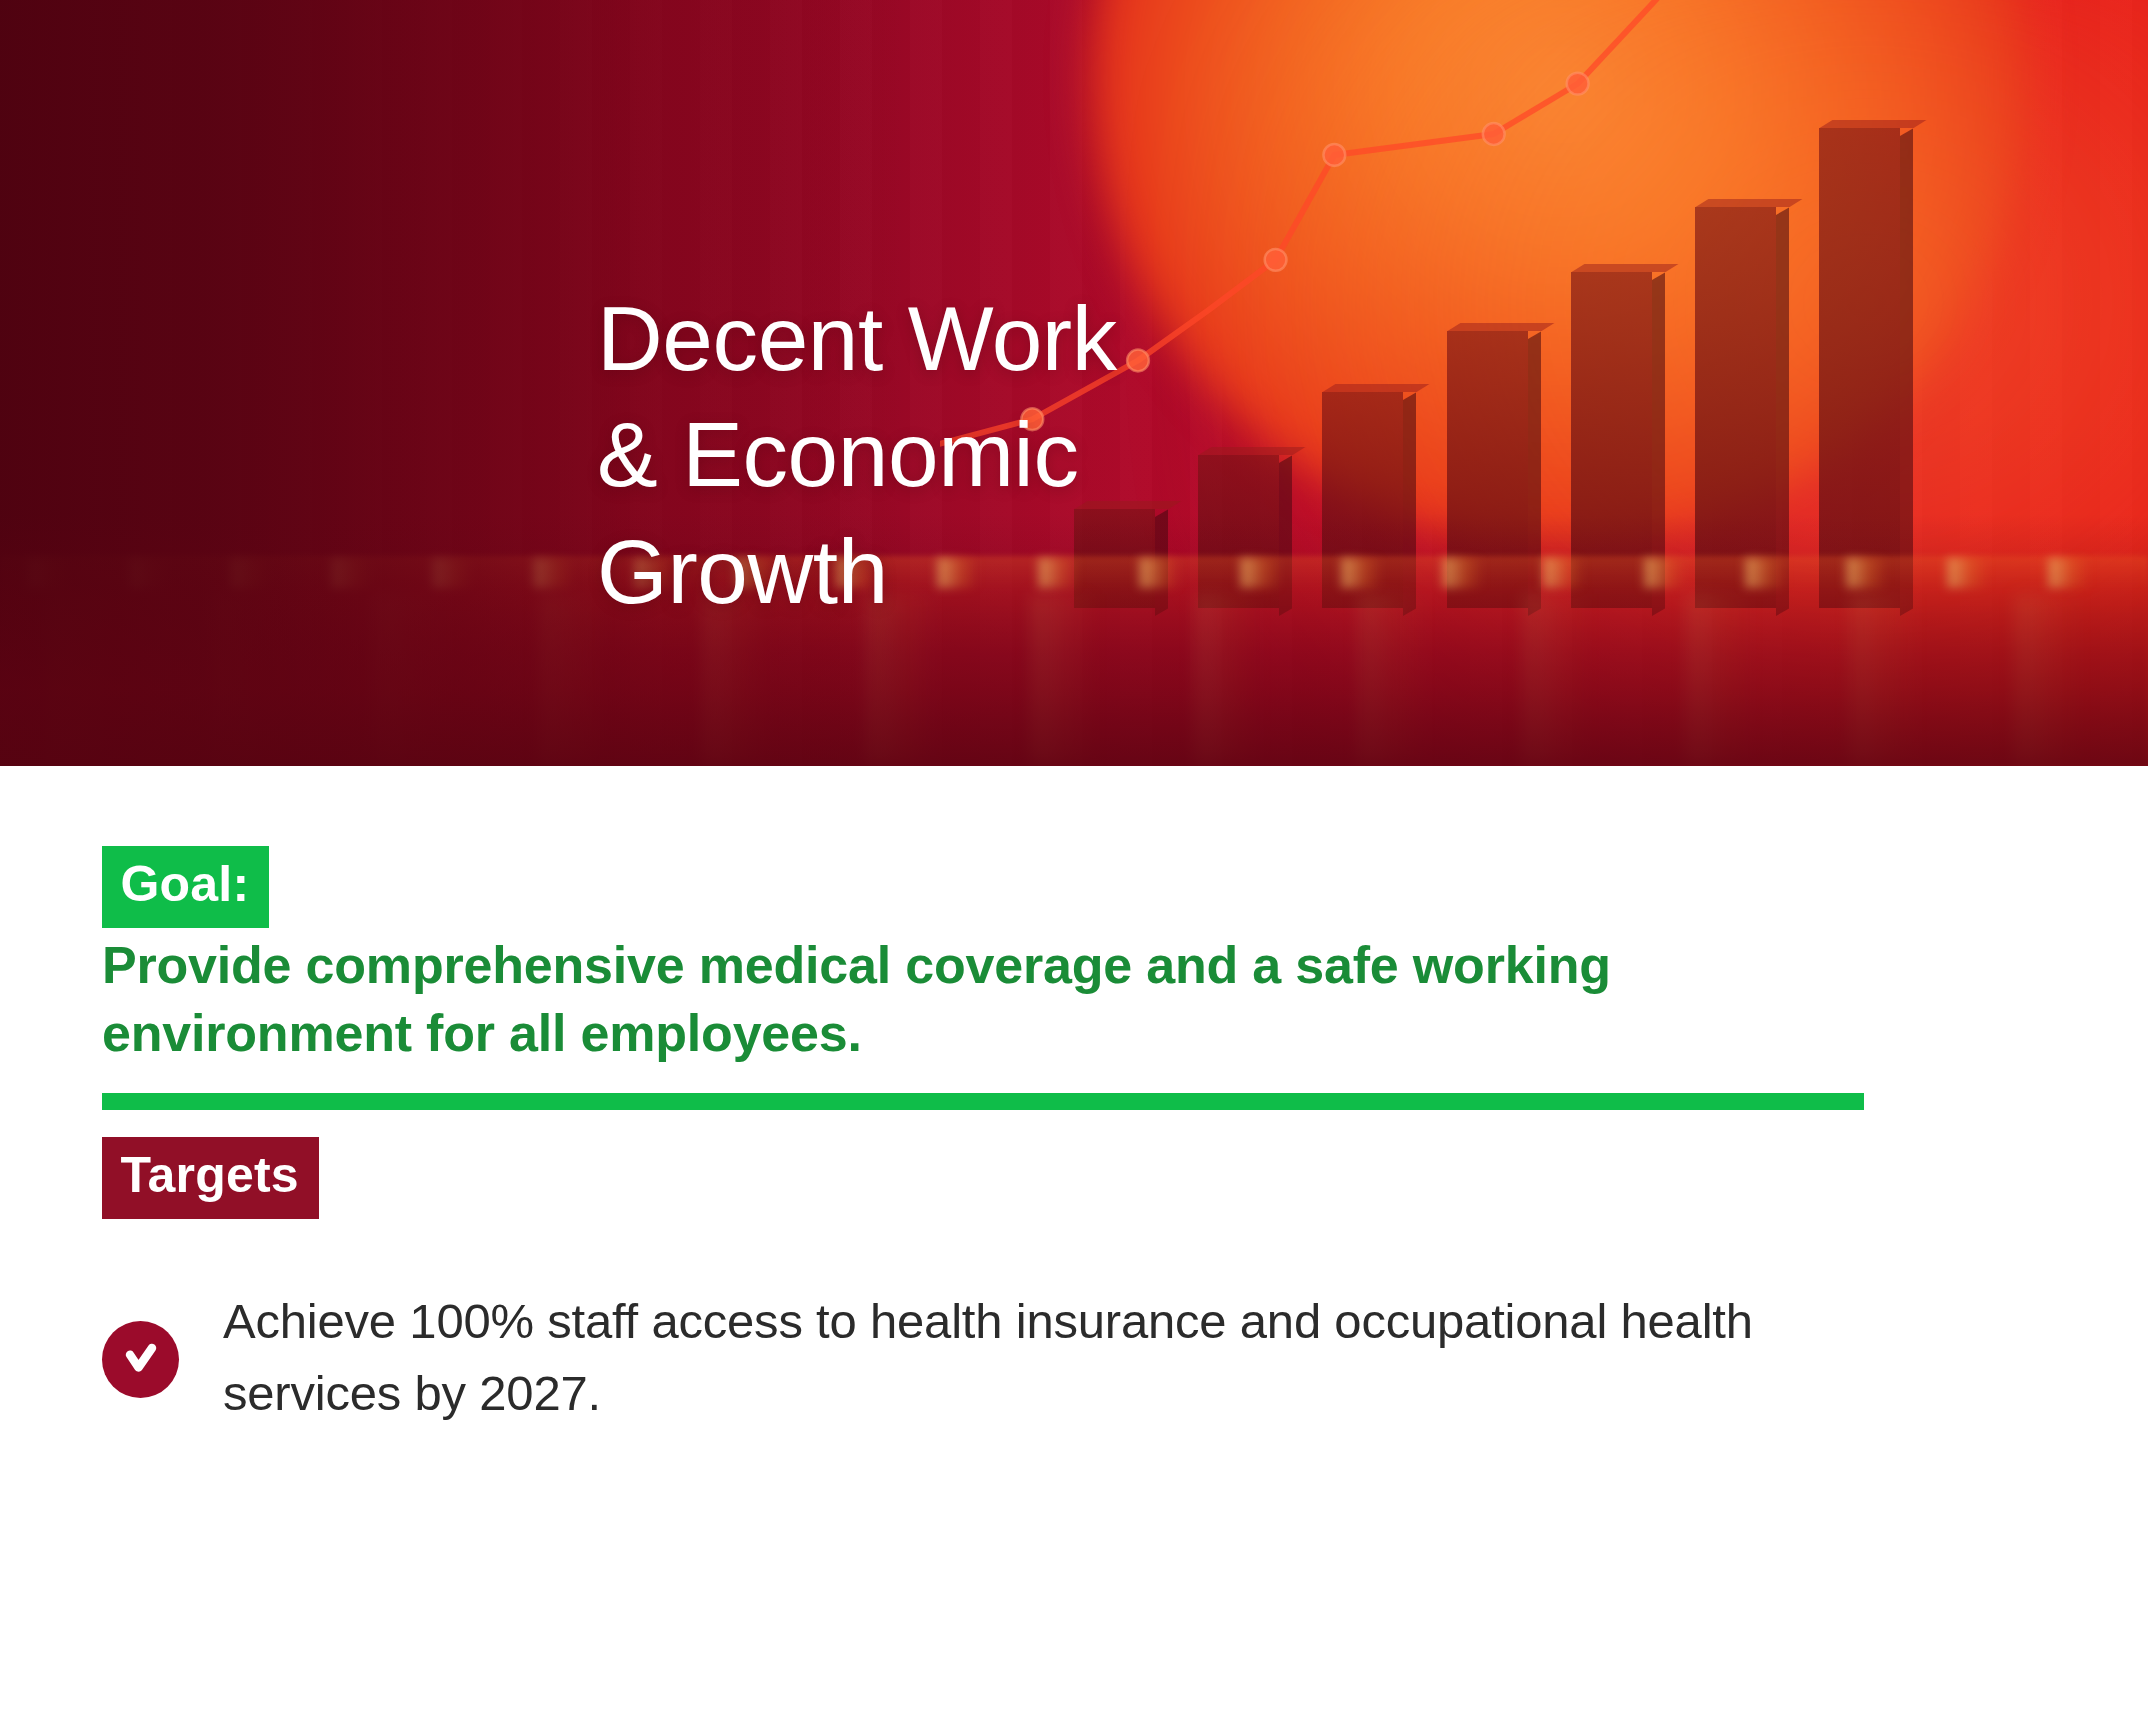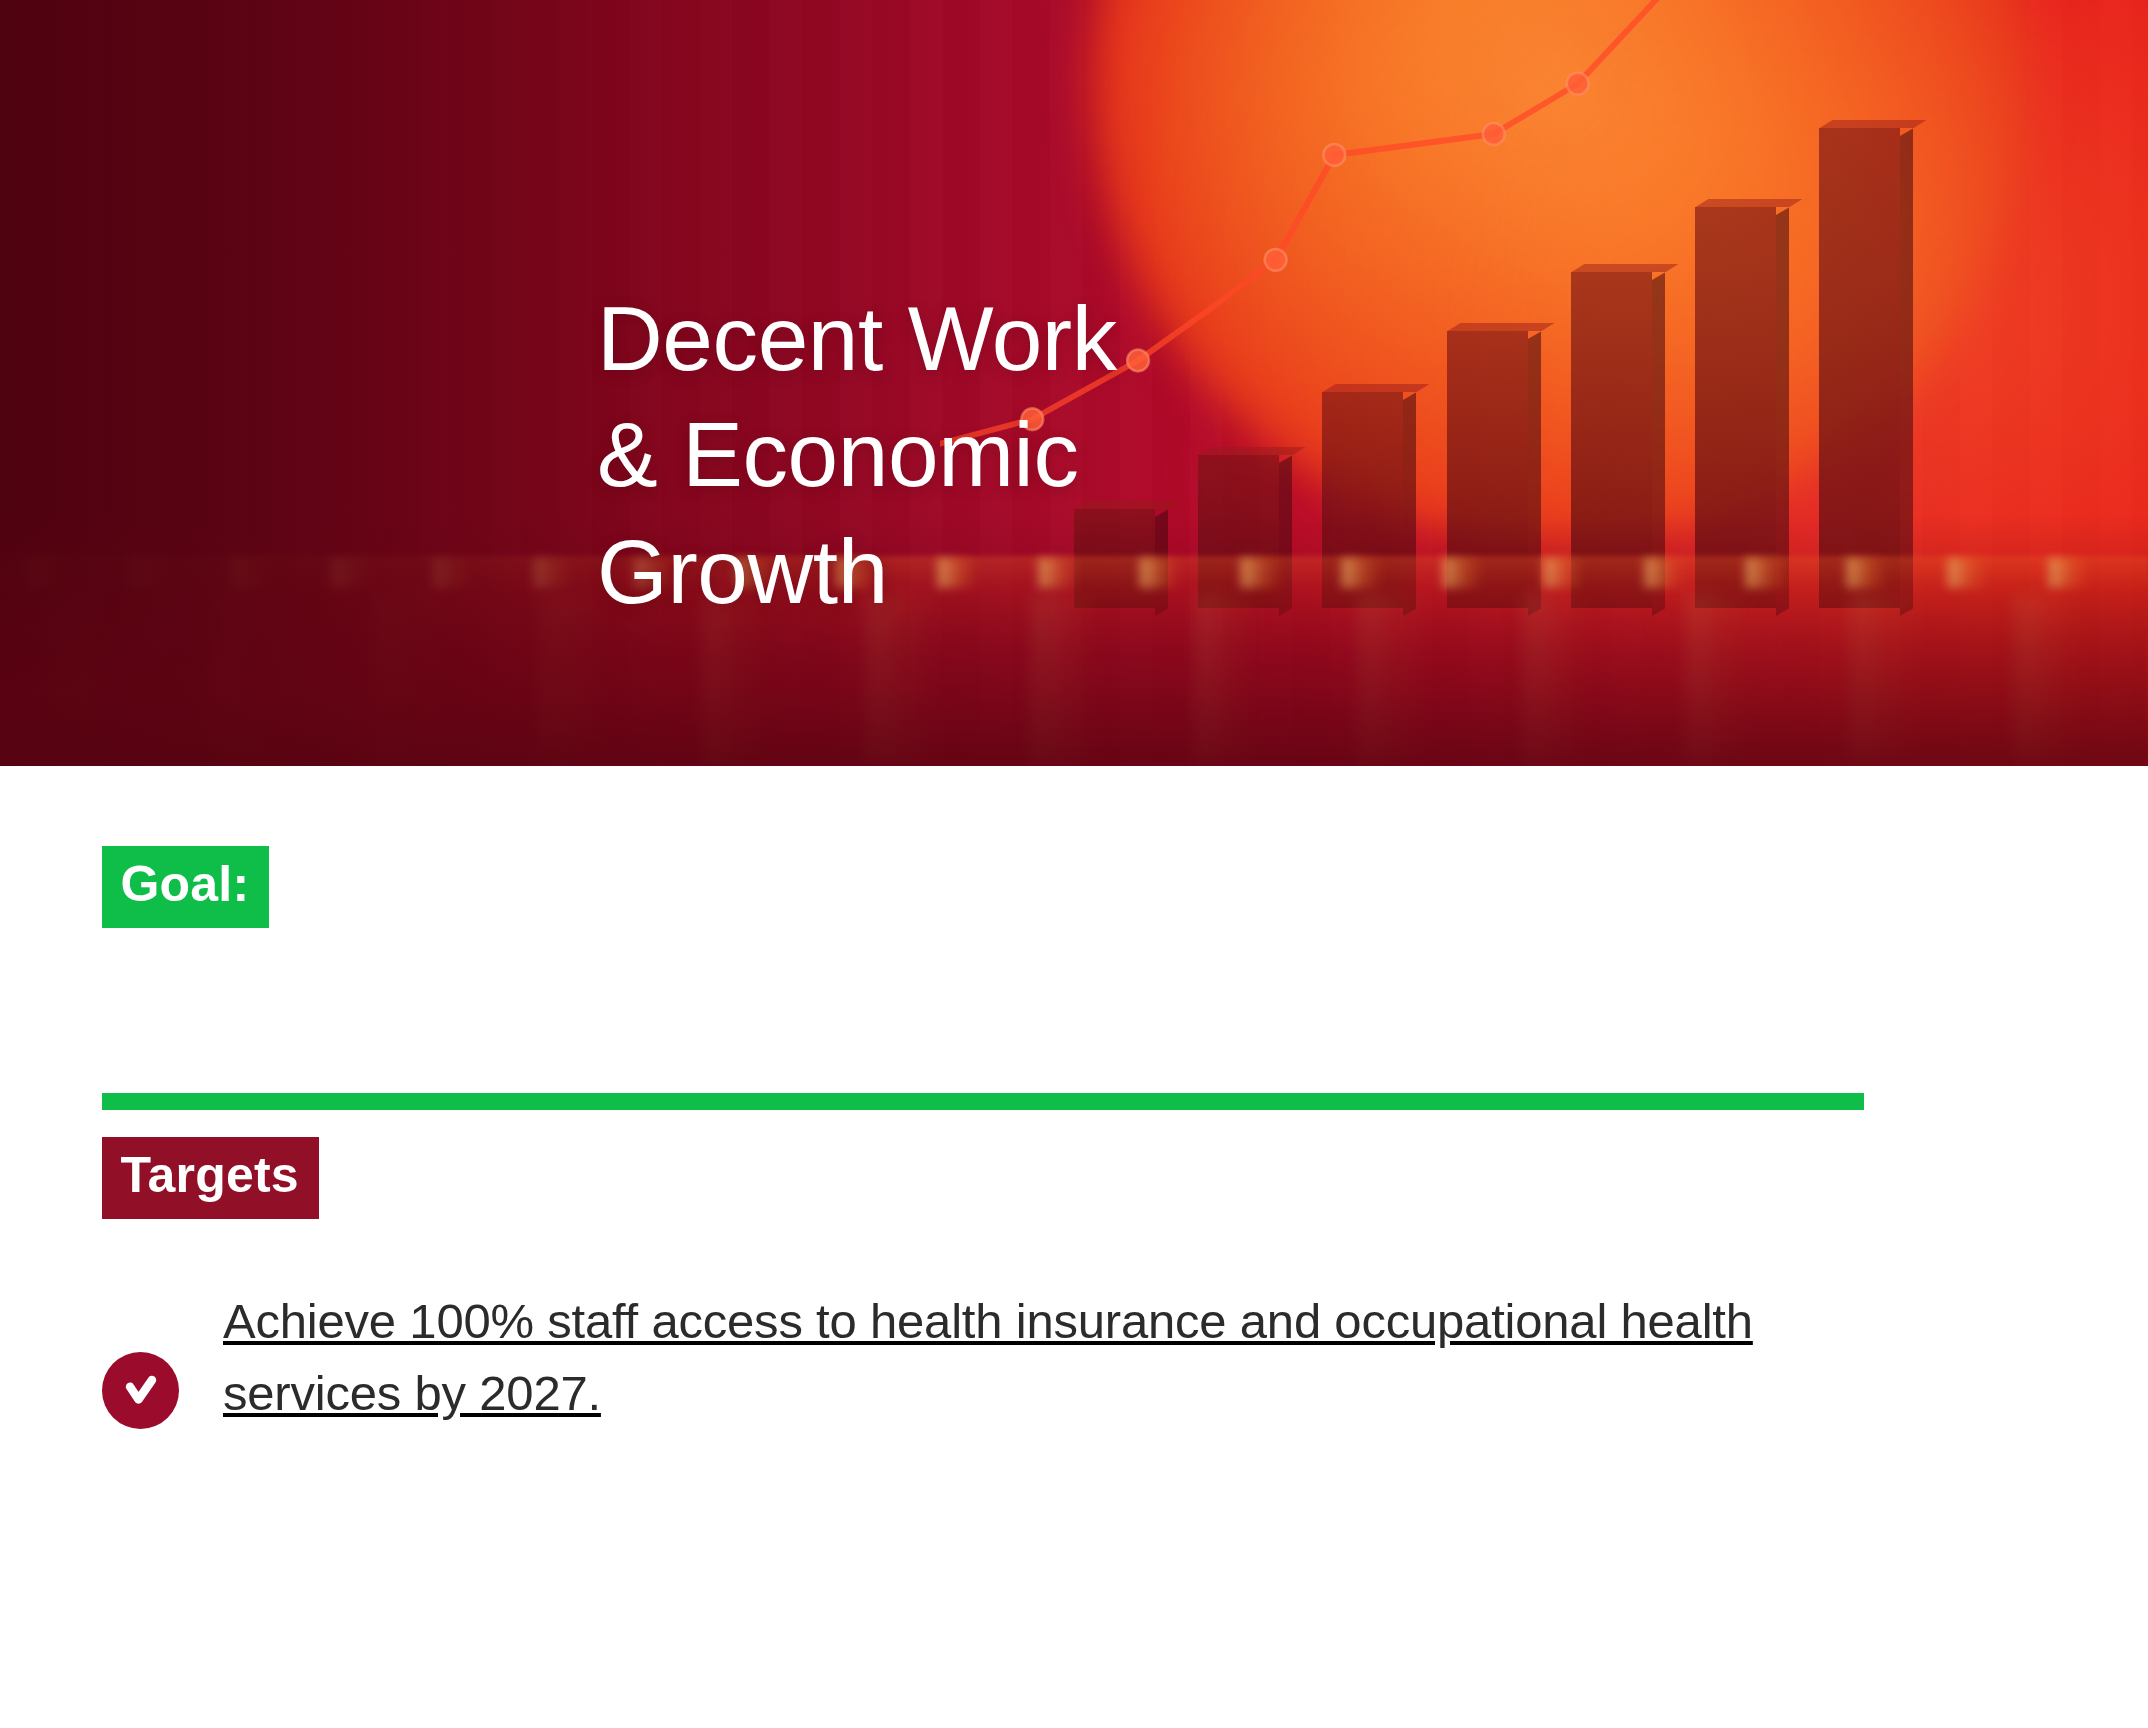--- a/index.html
+++ b/index.html
@@ -257,23 +257,22 @@
 
   .target-list {
     position: absolute;
     left: 102px;
     top: 520px;
     width: 1896px;
   }
   .target-item {
     position: relative;
     display: flex;
-    align-items: flex-end;
+    align-items: center;
     margin-bottom: 70px;
-    text-decoration: underline;
   }
   .check-icon {
     flex: 0 0 auto;
     width: 77px; height: 77px;
     border-radius: 50%;
     background: #9b0b2b;
     display: flex;
     align-items: center;
     justify-content: center;
     margin-top: 3.4px;
@@ -330,20 +329,21 @@
 
   <h1 class="hero-title">Decent Work
 &amp; Economic
 Growth</h1>
 </div>
 
 <div class="content" style="height:962px;">
 
   <div class="badge goal-badge">Goal:</div>
 
+  <div class="goal-text">Provide comprehensive medical coverage and a safe working environment for all employees.</div>
 
   <div class="divider"></div>
 
   <div class="badge targets-badge">Targets</div>
 
   <div class="target-list">
 
     <div class="target-item">
       <span class="check-icon">
         <svg width="44" height="44" viewBox="0 0 52 52" aria-hidden="true">

